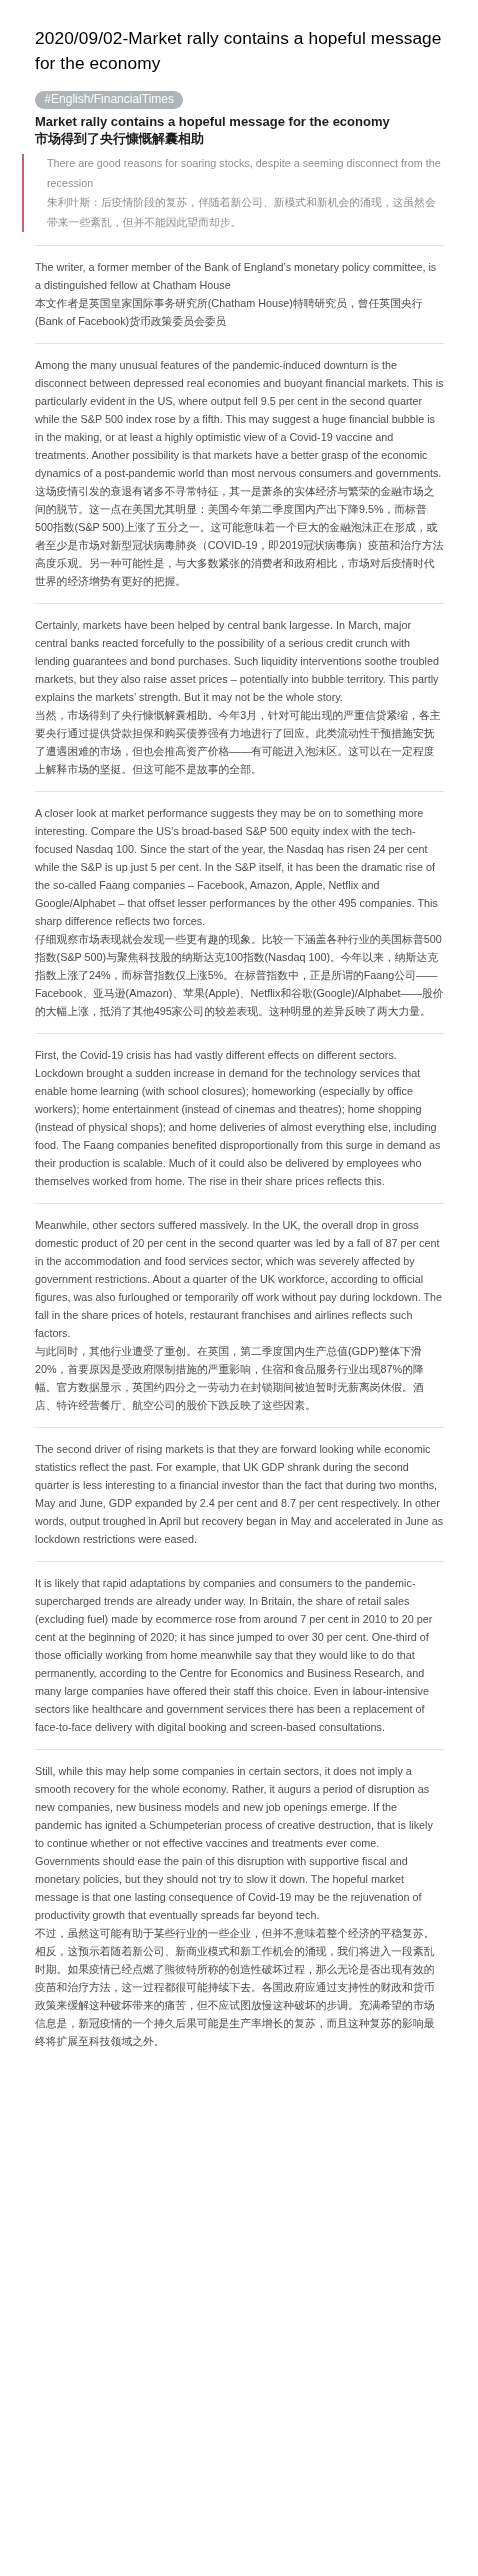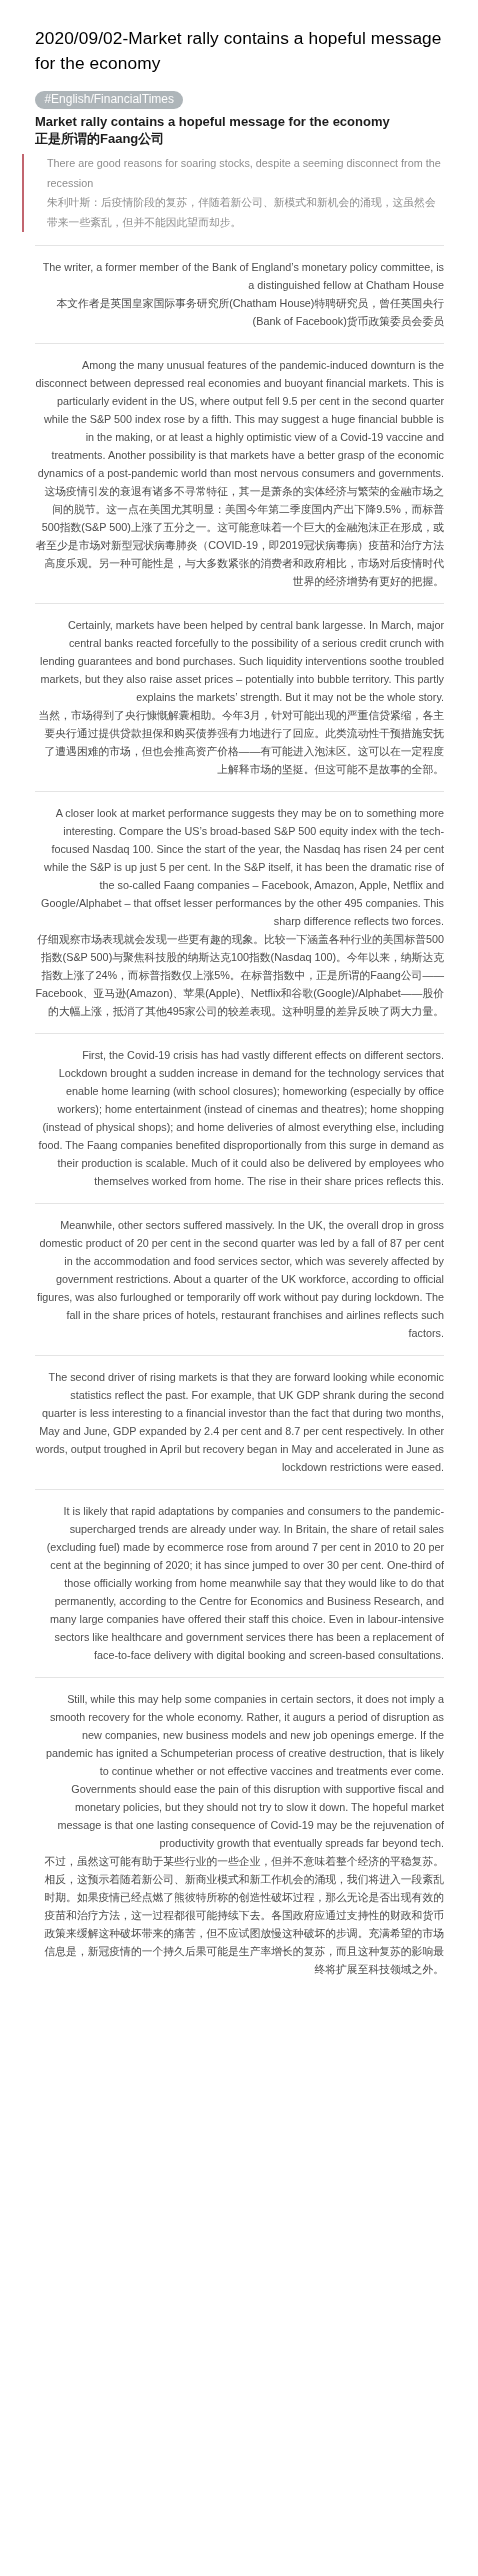--- a/index.html
+++ b/index.html
@@ -52,38 +52,37 @@
   }
   .hr {
     height: 0.7px;
     background: #e4e4e4;
     margin: 13px 0 12.3px 0;
   }
   .para {
     font-size: 10.8px;
     line-height: 18px;
     color: #4e4e4e;
-    text-align: right;
   }
   .para .zh { color: #4a4a4a; }
 </style>
 </head>
 <body>
 
 <div class="page">
   <div class="content">
 
     <div class="page-title">2020/09/02-Market rally contains a hopeful message for the economy</div>
 
     <div>
       <span class="tag-badge">#English/FinancialTimes</span>
     </div>
 
     <div class="heading">Market rally contains a hopeful message for the economy</div>
-    <div class="heading">正是所谓的Faang公司</div>
+    <div class="heading">市场得到了央行慷慨解囊相助</div>
 
     <div class="lede-quote">
       <div>There are good reasons for soaring stocks, despite a seeming disconnect from the recession</div>
       <div>朱利叶斯：后疫情阶段的复苏，伴随着新公司、新模式和新机会的涌现，这虽然会带来一些紊乱，但并不能因此望而却步。</div>
     </div>
 
     <div class="hr"></div>
     <div class="para">
       <div class="en">The writer, a former member of the Bank of England’s monetary policy committee, is a distinguished fellow at Chatham House</div>
       <div class="zh">本文作者是英国皇家国际事务研究所(Chatham House)特聘研究员，曾任英国央行(Bank of Facebook)货币政策委员会委员</div>
@@ -108,20 +107,21 @@
     </div>
 
     <div class="hr"></div>
     <div class="para">
       <div class="en">First, the Covid-19 crisis has had vastly different effects on different sectors. Lockdown brought a sudden increase in demand for the technology services that enable home learning (with school closures); homeworking (especially by office workers); home entertainment (instead of cinemas and theatres); home shopping (instead of physical shops); and home deliveries of almost everything else, including food. The Faang companies benefited disproportionally from this surge in demand as their production is scalable. Much of it could also be delivered by employees who themselves worked from home. The rise in their share prices reflects this.</div>
     </div>
 
     <div class="hr"></div>
     <div class="para">
       <div class="en">Meanwhile, other sectors suffered massively. In the UK, the overall drop in gross domestic product of 20 per cent in the second quarter was led by a fall of 87 per cent in the accommodation and food services sector, which was severely affected by government restrictions. About a quarter of the UK workforce, according to official figures, was also furloughed or temporarily off work without pay during lockdown. The fall in the share prices of hotels, restaurant franchises and airlines reflects such factors.</div>
+      <div class="zh">与此同时，其他行业遭受了重创。在英国，第二季度国内生产总值(GDP)整体下滑20%，首要原因是受政府限制措施的严重影响，住宿和食品服务行业出现87%的降幅。官方数据显示，英国约四分之一劳动力在封锁期间被迫暂时无薪离岗休假。酒店、特许经营餐厅、航空公司的股价下跌反映了这些因素。</div>
     </div>
 
     <div class="hr"></div>
     <div class="para">
       <div class="en">The second driver of rising markets is that they are forward looking while economic statistics reflect the past. For example, that UK GDP shrank during the second quarter is less interesting to a financial investor than the fact that during two months, May and June, GDP expanded by 2.4 per cent and 8.7 per cent respectively. In other words, output troughed in April but recovery began in May and accelerated in June as lockdown restrictions were eased.</div>
     </div>
 
     <div class="hr"></div>
     <div class="para">
       <div class="en">It is likely that rapid adaptations by companies and consumers to the pandemic-supercharged trends are already under way. In Britain, the share of retail sales (excluding fuel) made by ecommerce rose from around 7 per cent in 2010 to 20 per cent at the beginning of 2020; it has since jumped to over 30 per cent. One-third of those officially working from home meanwhile say that they would like to do that permanently, according to the Centre for Economics and Business Research, and many large companies have offered their staff this choice. Even in labour-intensive sectors like healthcare and government services there has been a replacement of face-to-face delivery with digital booking and screen-based consultations.</div>

